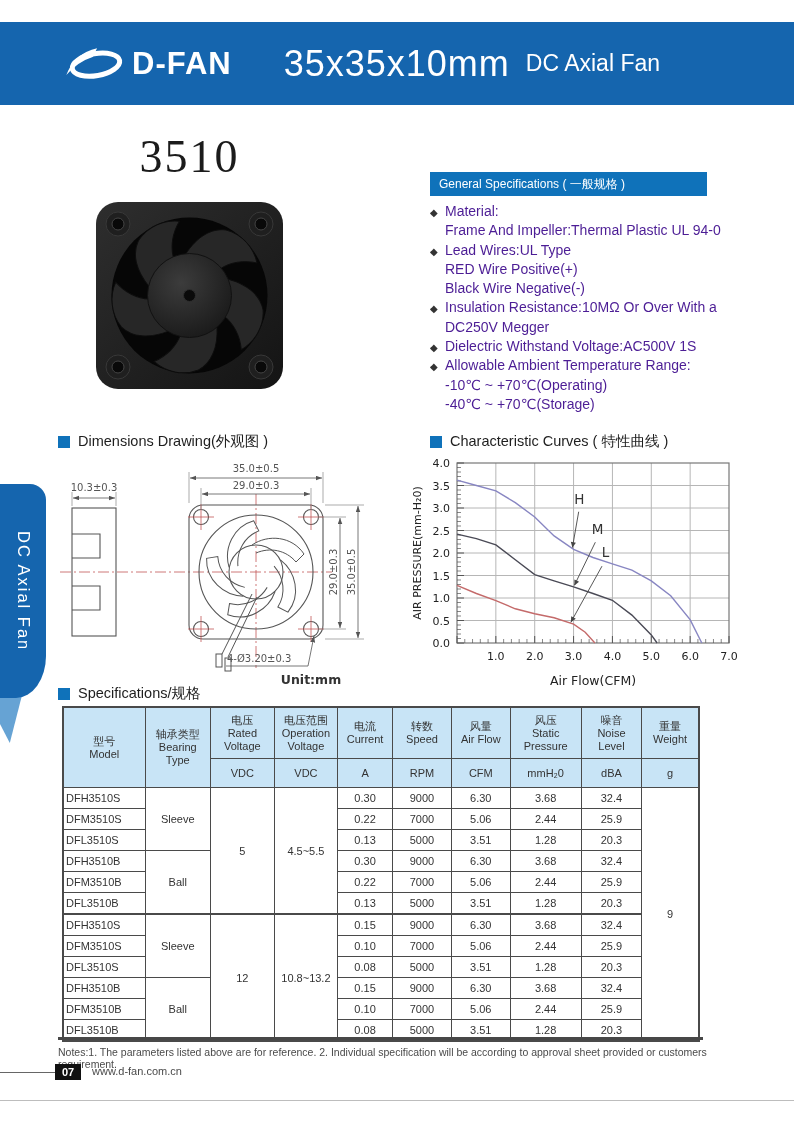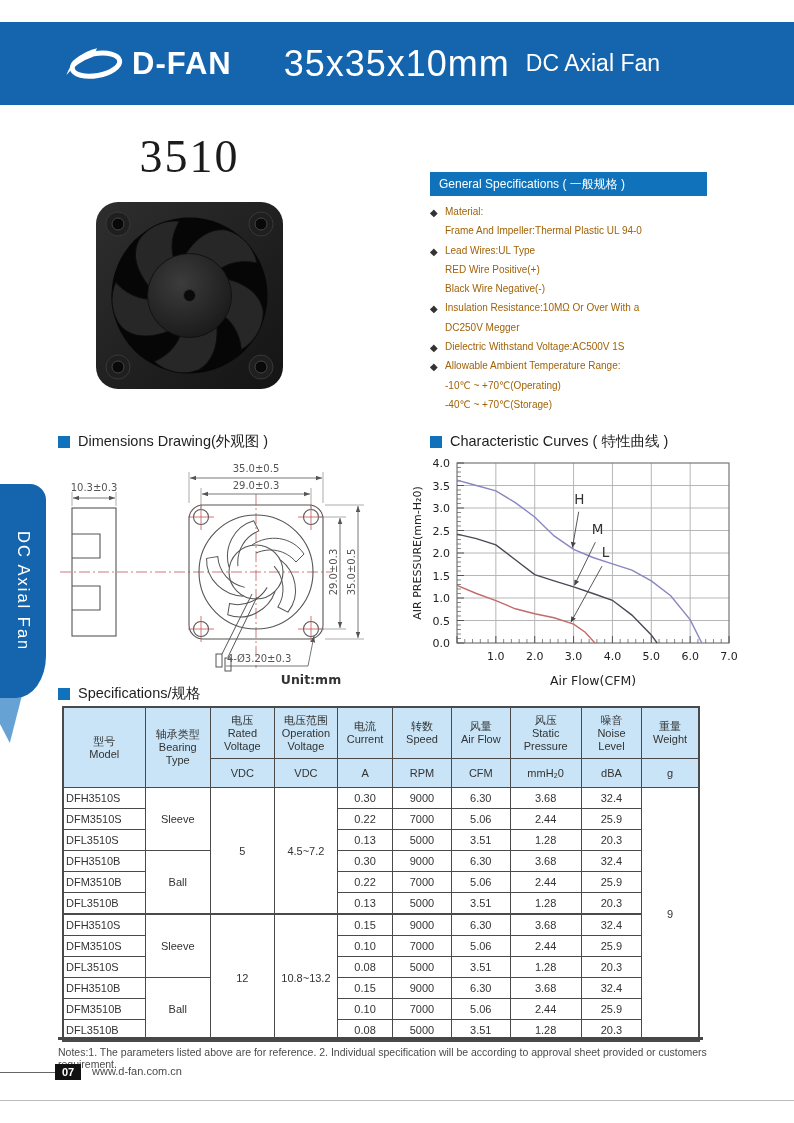--- a/index.html
+++ b/index.html
@@ -21,21 +21,21 @@
   .side-tab{position:absolute;left:0;top:484px;width:46px;height:214px;background:var(--blue,#1565ae);
             border-radius:0 16px 30px 0 / 0 16px 42px 0;display:flex;align-items:center;justify-content:center;}
   .side-tab span{writing-mode:vertical-rl;color:#fff;font-size:16.5px;letter-spacing:2px;}
 
   .model-title{position:absolute;left:92px;top:130px;width:195px;text-align:center;
                font-family:"Liberation Serif",serif;font-size:46px;color:#1b1b1b;letter-spacing:2px;}
 
   
   .gs-bar{position:absolute;left:430px;top:172px;width:277px;height:24px;background:var(--panel-blue,#0f72ba);
           color:#fff;font-size:12px;display:flex;align-items:center;padding-left:9px;box-sizing:border-box;}
-  .gs-list{position:absolute;left:430px;top:202px;width:300px;font-size:10px;color:#a16207;line-height:19.3px;}
+  .gs-list{position:absolute;left:430px;top:202px;width:300px;font-size:14px;color:#4c1d95;line-height:19.3px;}
   .gs-line{padding-left:15px;position:relative;white-space:nowrap;}
   .gs-line.b::before{content:"◆";position:absolute;left:0;top:1px;font-size:10px;color:#333;}
 
   
   .sec-heading{position:absolute;display:flex;align-items:center;font-size:14.5px;color:#1e1e1e;}
   .sec-bullet{width:12px;height:12px;background:var(--panel-blue,#0f72ba);margin-right:8px;flex:none;}
 
   
   .spec-table{position:absolute;left:62px;top:706px;width:638px;border-collapse:collapse;
               font-size:11px;color:#333;table-layout:fixed;border:2px solid #4a4a4a;}
@@ -449,21 +449,21 @@
           <th class="unit">mmH₂0</th>
           <th class="unit">dBA</th>
           <th class="unit">g</th>
         </tr>
       </thead>
       <tbody>
         <tr>
           <td class="model">DFH3510S</td>
           <td rowspan="3">Sleeve</td>
           <td rowspan="6">5</td>
-          <td rowspan="6">4.5~7.2</td>
+          <td rowspan="6">4.5~5.5</td>
           <td>0.30</td>
           <td>9000</td>
           <td>6.30</td>
           <td>3.68</td>
           <td>32.4</td>
           <td rowspan="12">9</td>
         </tr>
         <tr>
           <td class="model">DFM3510S</td>
           <td>0.22</td>

